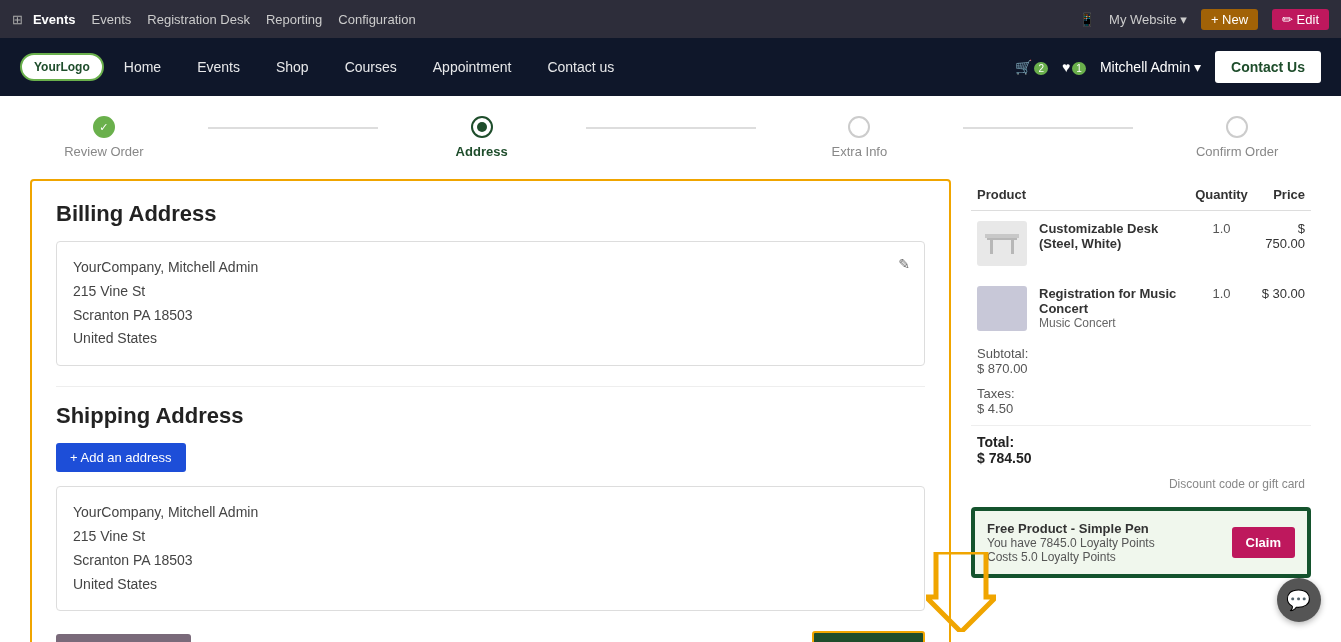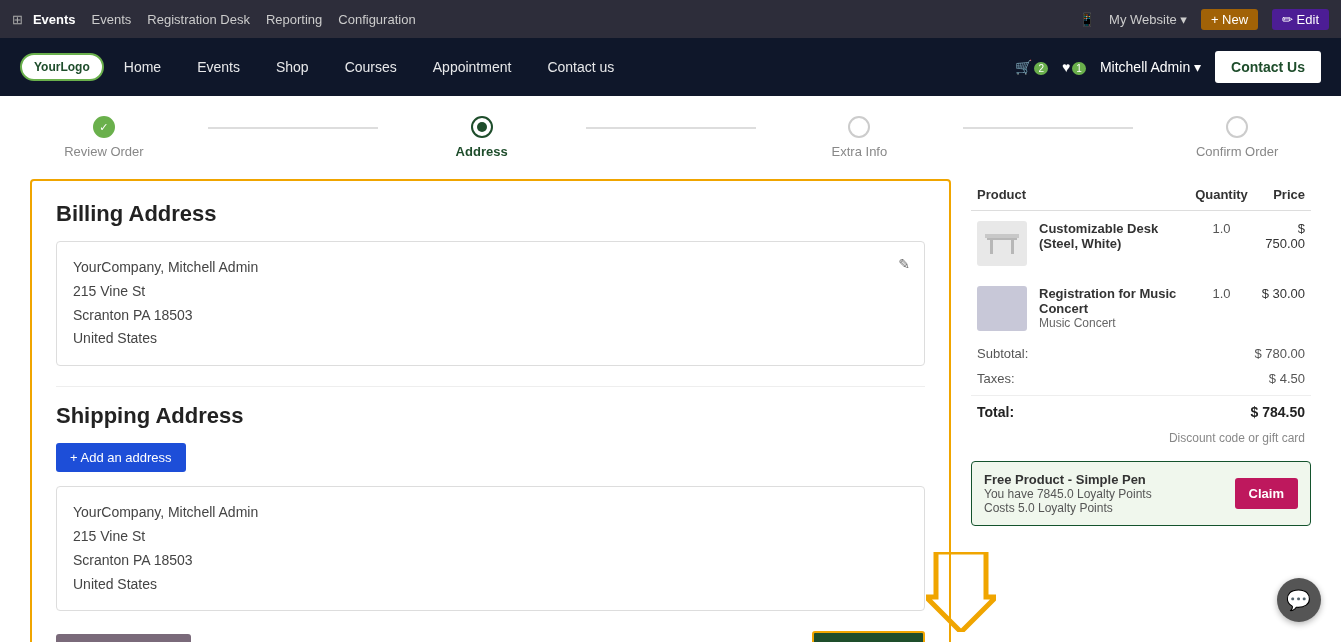--- a/index.html
+++ b/index.html
@@ -24,21 +24,21 @@
     .admin-bar-right .my-website { color: #ccc; cursor: pointer; }
     .admin-bar-right .new-btn {
       background: #a16207;
       color: #fff;
       padding: 3px 10px;
       border-radius: 3px;
       cursor: pointer;
       display: flex; align-items: center; gap: 4px;
     }
     .admin-bar-right .edit-btn {
-      background: #4c1d95;
+      background: #be185d;
       color: #fff;
       padding: 3px 10px;
       border-radius: 3px;
       cursor: pointer;
     }
 
     
     .website-nav {
       background: #0f172a;
       display: flex;
@@ -236,41 +236,42 @@
     .order-table .product-sub { color: #666; font-size: 12px; }
     .order-table .qty { text-align: center; color: #555; }
     .order-table .price { text-align: right; color: #333; }
 
     .summary-row {
       display: flex;
       justify-content: space-between;
       padding: 5px 6px;
       font-size: 13px;
       color: #555;
+      flex-direction: column;
     }
     .summary-row.total {
       font-weight: bold;
       font-size: 14px;
       color: #222;
       border-top: 1px solid #eee;
       margin-top: 4px;
       padding-top: 8px;
     }
     .discount-link {
       text-align: right;
       padding: 6px;
       color: #888;
       font-size: 12px;
       cursor: pointer;
     }
 
     
     .free-product-banner {
       background: #f0f7ed;
-      border: 1px solid #14532d;
+      border: 4px solid #14532d;
       border-radius: 4px;
       padding: 10px 12px;
       margin-top: 10px;
       display: flex;
       justify-content: space-between;
       align-items: center;
     }
     .free-product-banner .fp-title { font-weight: bold; font-size: 13px; color: #333; }
     .free-product-banner .fp-desc { font-size: 12px; color: #555; }
     .claim-btn {
@@ -454,21 +455,21 @@
             <div class="product-sub">Music Concert</div>
           </td>
           <td class="qty">1.0</td>
           <td class="price">$ 30.00</td>
         </tr>
       </tbody>
     </table>
 
     <div class="summary-row">
       <span>Subtotal:</span>
-      <span>$ 780.00</span>
+      <span>$ 870.00</span>
     </div>
     <div class="summary-row">
       <span>Taxes:</span>
       <span>$ 4.50</span>
     </div>
     <div class="summary-row total">
       <span>Total:</span>
       <span>$ 784.50</span>
     </div>
     <div class="discount-link">Discount code or gift card</div>

